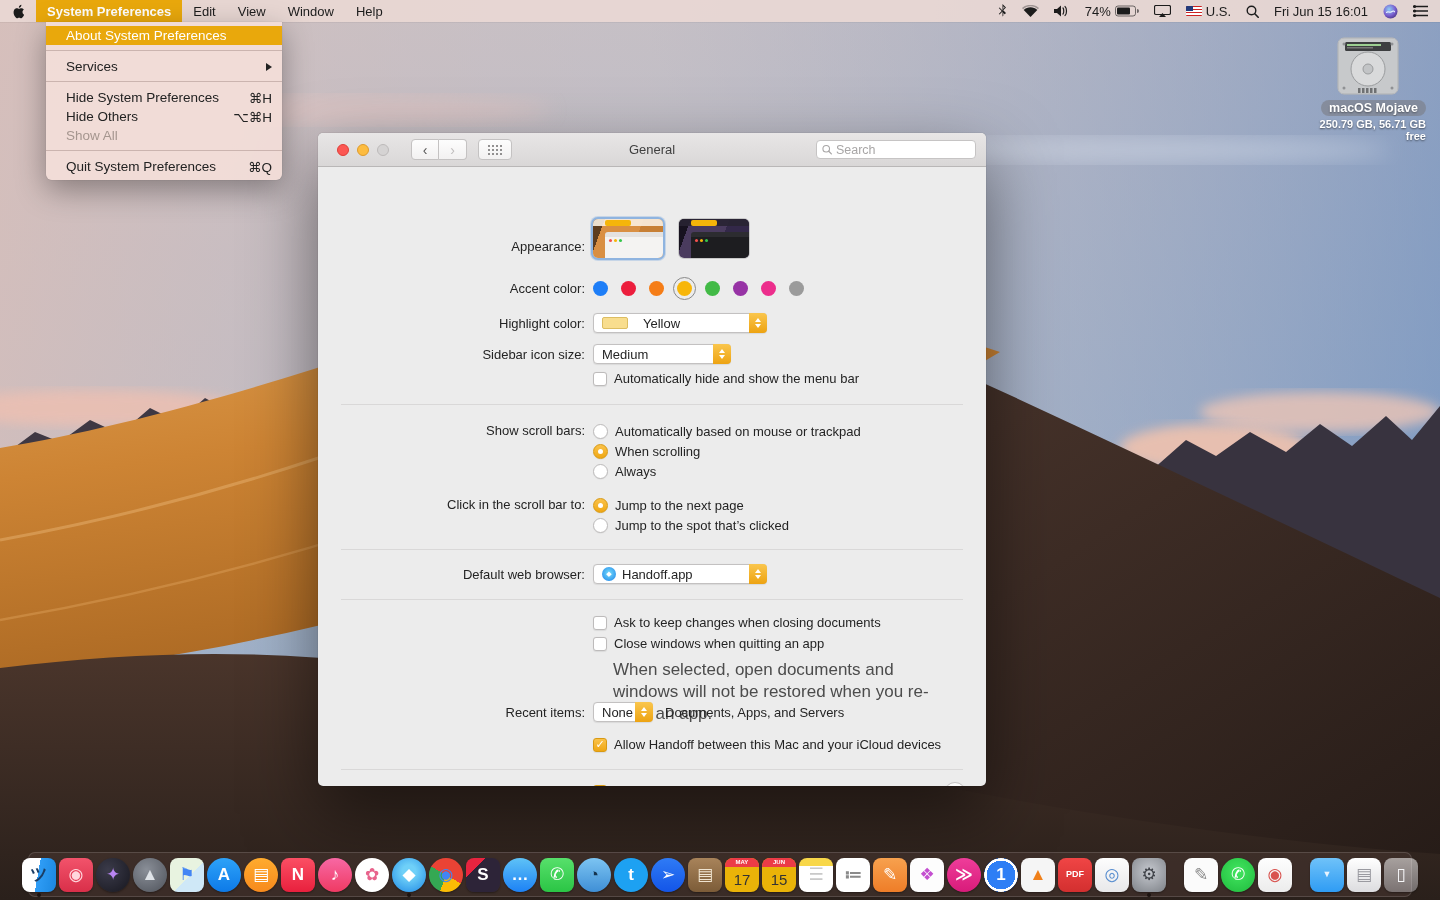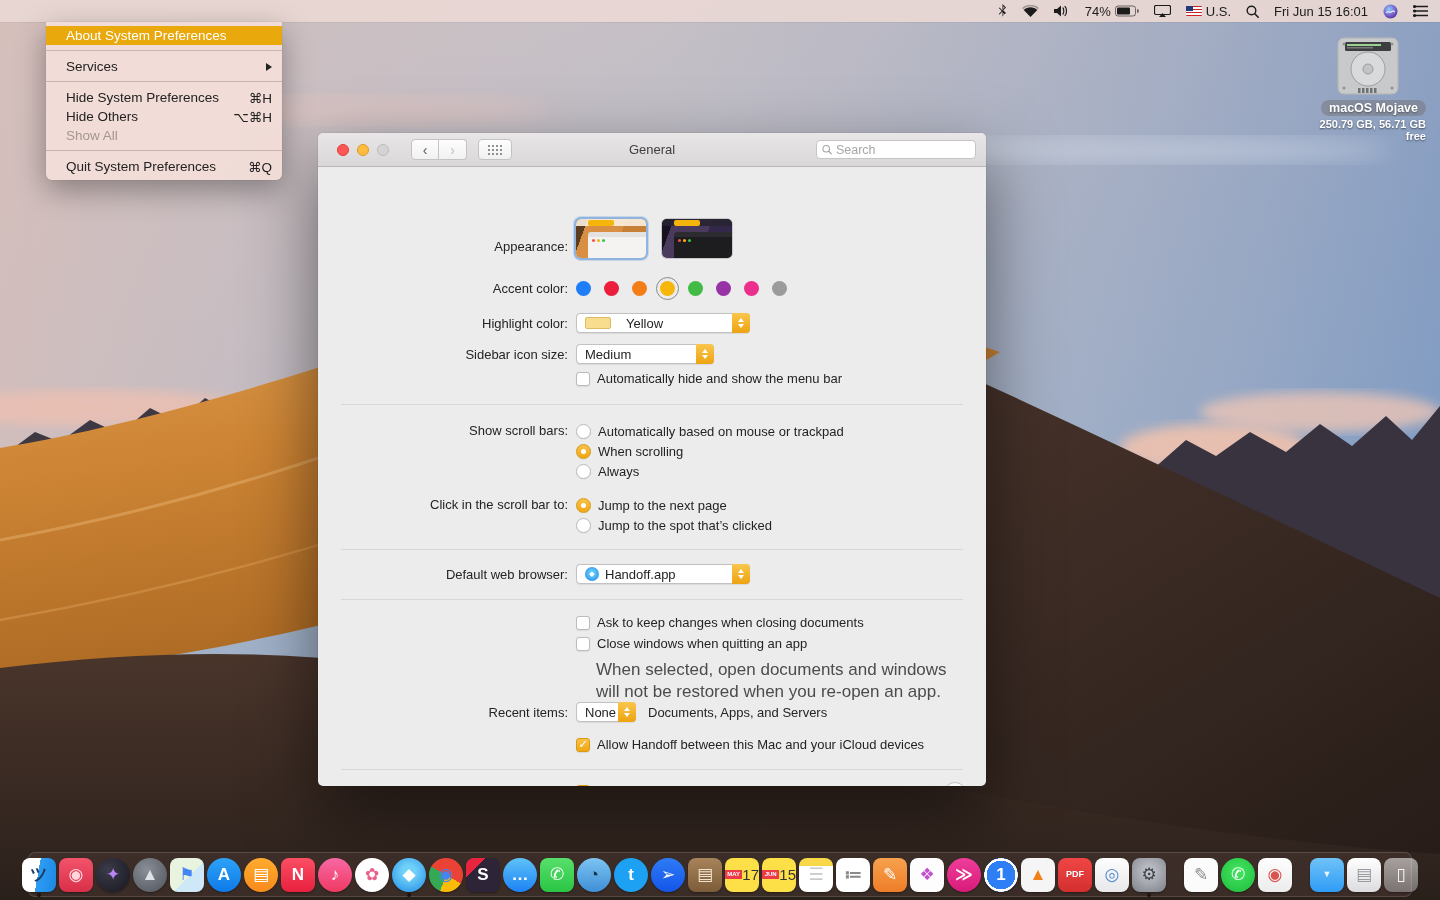--- a/index.html
+++ b/index.html
@@ -67,21 +67,21 @@
     border:1px solid #c4c2c2;border-radius:4px;display:flex;align-items:center;justify-content:center;}
   .gridbtn .dots{display:grid;grid-template-columns:repeat(4,2px);grid-auto-rows:2px;gap:2px;}
   .gridbtn .dots i{background:#6f6e6e;border-radius:50%;}
   .win-title{position:absolute;left:0;right:0;text-align:center;font-size:13px;color:#3f3f3f;pointer-events:none;}
   .search{margin-left:auto;width:160px;height:19px;background:#fff;border:1px solid #c6c4c4;border-radius:4px;
     display:flex;align-items:center;padding:0 5px;gap:4px;}
   .search input{border:none;outline:none;width:100%;font-size:12.5px;color:#333;background:transparent;}
   .search input::placeholder{color:#a8a6a6;}
 
   .win-content{position:relative;height:618px;font-size:13px;color:#242424;}
-  .row{position:absolute;left:23px;right:23px;display:flex;align-items:center;}
+  .row{position:absolute;left:40px;right:23px;display:flex;align-items:center;}
   .row .rlabel{flex:0 0 227px;text-align:right;margin-right:8px;white-space:nowrap;}
   .sep{position:absolute;left:23px;right:23px;height:1px;background:#d9d8d8;}
 
   
   .thumb{width:70px;height:39px;border-radius:5px;margin-right:16px;position:relative;overflow:hidden;
     box-shadow:0 0 0 1px rgba(0,0,0,.15);}
   .thumb.sel{box-shadow:0 0 0 2px #8fb4e0,0 0 0 3px rgba(143,180,224,.4);}
   .thumb .t-bar{position:absolute;top:0;left:0;right:0;height:7px;}
   .thumb .t-accent{position:absolute;top:1px;left:12px;width:26px;height:6px;border-radius:2px;background:#f5b50a;}
   .thumb .t-win{position:absolute;left:12px;right:0;top:13px;bottom:0;border-radius:3px 0 0 0;}
@@ -128,21 +128,21 @@
 
   
   .dock{position:absolute;left:28px;right:28px;bottom:3px;height:45px;z-index:25;
     background:rgba(70,53,49,0.58);border:1px solid rgba(255,255,255,.14);border-radius:7px;
     display:flex;align-items:center;justify-content:center;gap:3px;padding:0 6px;}
   .dock-item{position:relative;width:36px;height:40px;display:flex;align-items:center;justify-content:center;}
   .tile{width:34px;height:34px;border-radius:8px;display:flex;align-items:center;justify-content:center;
     font-size:17px;font-weight:bold;box-shadow:0 1px 2px rgba(0,0,0,.35);overflow:hidden;}
   .tile.circle{border-radius:50%;}
   .tile .g{line-height:1;}
-  .tile.cal{flex-direction:row;background:#fde047;}
+  .tile.cal{flex-direction:column;background:#eab308;}
   .tile.cal .cm{width:100%;text-align:center;font-size:6px;font-weight:bold;color:#fff;background:#ec3b47;line-height:9px;}
   .tile.cal .cd{flex:1;display:flex;align-items:center;justify-content:center;font-size:15px;color:#333;font-weight:normal;}
   .rundot{position:absolute;bottom:-2px;left:50%;width:4px;height:4px;margin-left:-2px;border-radius:50%;background:#1c1310;}
   .dock-sep{width:1px;height:38px;background:rgba(255,255,255,.28);margin:0 6px;}
 </style>
 </head>
 <body>
 
 <svg class="wallpaper" width="1440" height="900" viewBox="0 0 1440 900" preserveAspectRatio="none">
   <defs>
@@ -186,20 +186,35 @@
   <path d="M0,458 L35,432 60,442 90,420 120,434 150,408 178,422 205,398 238,416 268,402 300,420 340,406 380,430 425,420 470,442 520,432 565,458 610,448 660,475 660,560 0,560 Z" fill="#3e3843"></path>
   <path d="M930,530 L985,494 1020,504 1060,468 1092,480 1122,452 1152,470 1186,440 1216,456 1250,432 1286,452 1320,424 1352,446 1386,416 1412,440 1440,406 1440,620 930,620 Z" fill="#38333f"></path>
   <path d="M0,448 C170,420 400,348 665,243 L1000,352 C720,520 360,645 0,678 Z" fill="url(#duneL)"></path>
   <path d="M0,540 C220,500 420,430 640,330" stroke="#ecb877" stroke-width="3" fill="none" opacity="0.45"></path>
   <path d="M0,620 C260,575 480,500 700,400" stroke="#e8b06a" stroke-width="2.5" fill="none" opacity="0.35"></path>
   <path d="M645,235 C880,330 1170,470 1440,598 L1440,900 L380,900 C560,760 630,480 645,235 Z" fill="url(#duneD)"></path>
   <path d="M0,668 C240,638 430,656 660,720 C920,792 1210,838 1440,854 L1440,900 L0,900 Z" fill="url(#fgg)"></path>
 </svg>
 
 <div class="menubar">
+  <div class="mb-left">
+    <div class="apple-menu">
+      <svg viewBox="0 0 14 17">
+          <path d="M11.5 9.2c0-1.9 1.5-2.8 1.6-2.9-.9-1.3-2.2-1.5-2.7-1.5-1.1-.1-2.2.7-2.8.7-.6 0-1.5-.7-2.4-.7C3.9 4.8 2.7 5.5 2 6.7c-1.3 2.3-.3 5.7 1 7.6.6.9 1.3 1.9 2.3 1.8.9 0 1.3-.6 2.4-.6s1.4.6 2.4.6c1 0 1.6-.9 2.2-1.8.7-1 1-2 1-2.1-.1 0-1.8-.7-1.8-3z"></path>
+          <path d="M9.6 3.1c.5-.6.8-1.5.7-2.3-.7 0-1.6.5-2.1 1.1-.5.5-.9 1.4-.8 2.2.8.1 1.7-.4 2.2-1z"></path>
+        </svg>
+    </div>
+    <div id="menus" style="display: flex; height: 22px;">
+        <span class="mb-item active">System Preferences</span>
+        <span class="mb-item">Edit</span>
+        <span class="mb-item">View</span>
+        <span class="mb-item">Window</span>
+        <span class="mb-item">Help</span>
+      </div>
+  </div>
   <div class="mb-right">
     <span class="st">
       <svg width="9" height="14" viewBox="0 0 9 14">
           <path d="M4.5 0 L8 3.5 5.2 6.3 8 9.1 4.5 12.6 4.5 7.6 1.5 10.6 0.8 9.9 3.7 7 0.8 4.1 1.5 3.4 4.5 6.4 Z M5.3 2.2 5.3 5 6.7 3.6 Z M5.3 8.9 5.3 11.7 6.7 10.3 Z" fill="#1c1c1c"></path>
         </svg>
     </span>
     <span class="st">
       <svg width="17" height="12" viewBox="0 0 17 12">
           <path d="M8.5 12 L1.7 4.9 C3.5 3.2 5.9 2.2 8.5 2.2 C11.1 2.2 13.5 3.2 15.3 4.9 Z" fill="#1c1c1c"></path>
           <path d="M0 3.1 C2.2 1 5.2 -0.2 8.5 -0.2 C11.8 -0.2 14.8 1 17 3.1 L15.9 4.2 C13.9 2.4 11.3 1.3 8.5 1.3 C5.7 1.3 3.1 2.4 1.1 4.2 Z" fill="#1c1c1c" opacity="0.35"></path>

